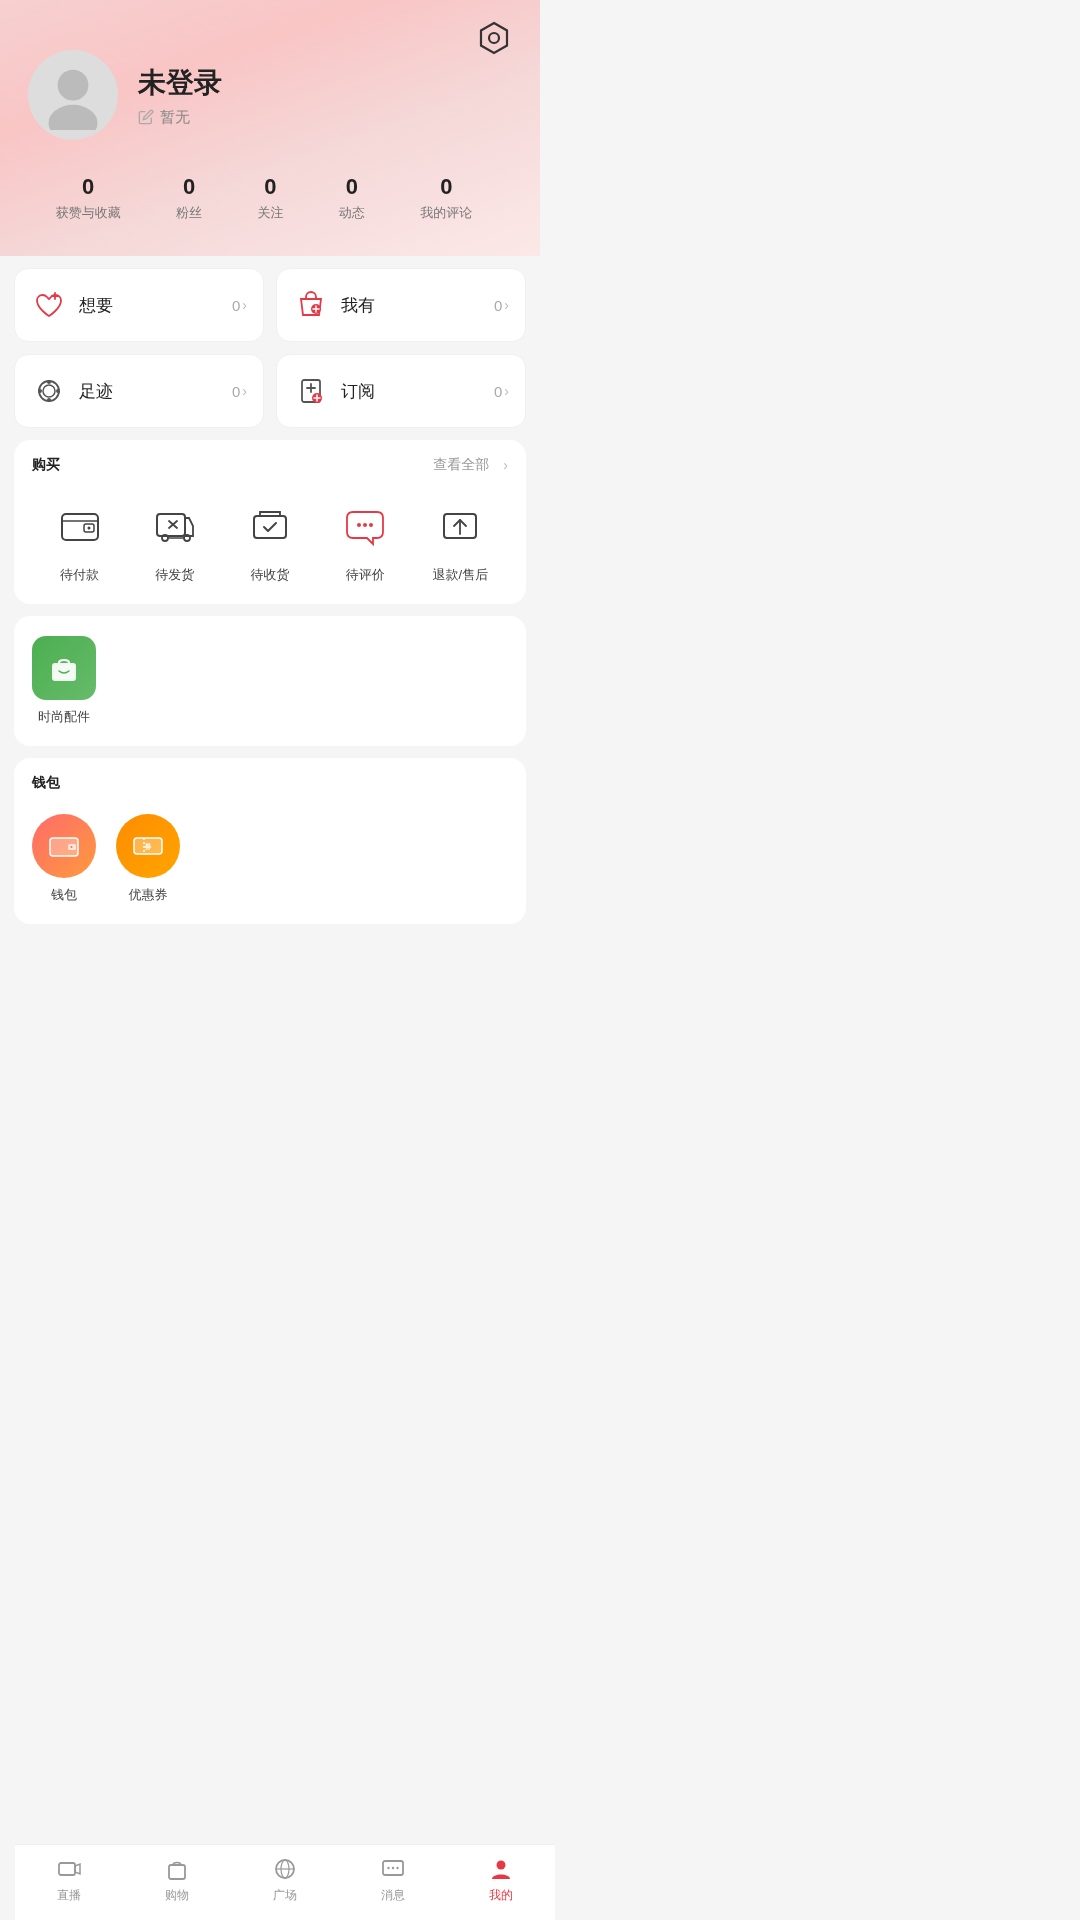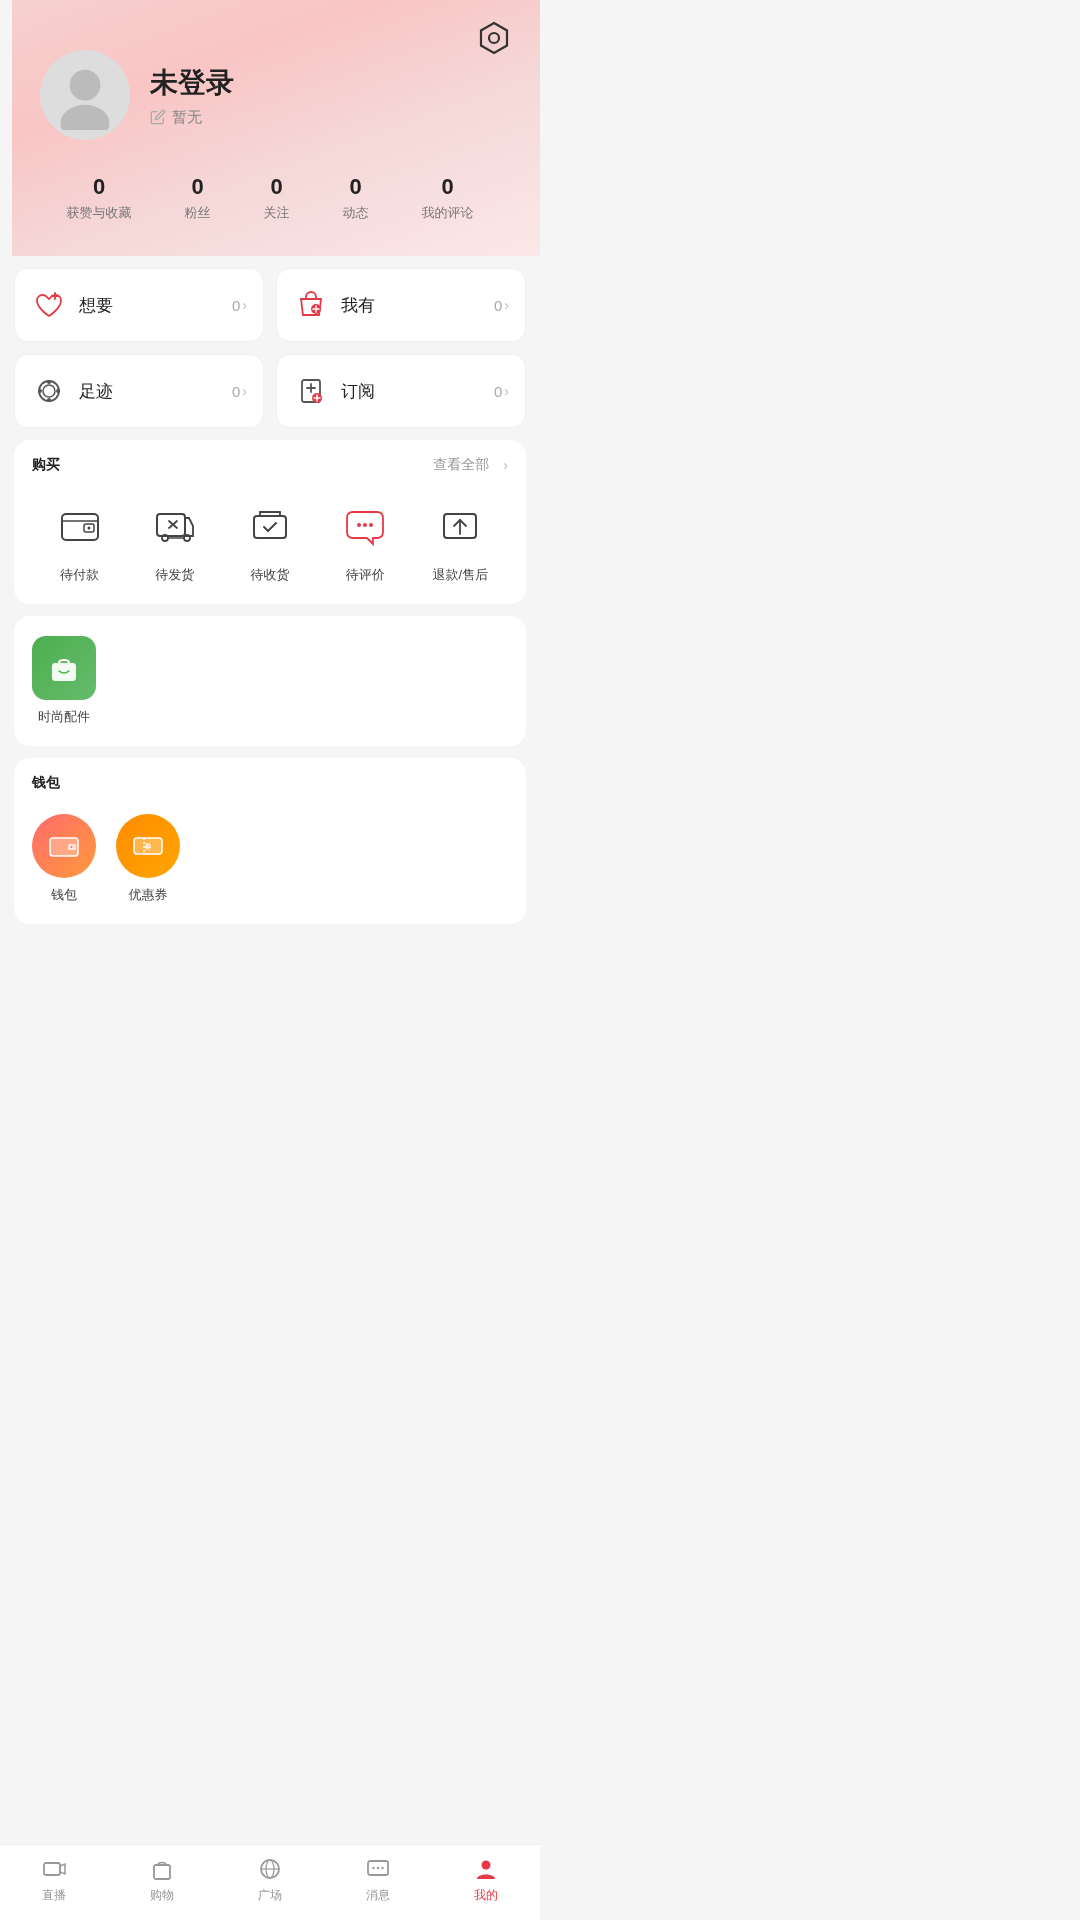--- a/index.html
+++ b/index.html
@@ -10,21 +10,20 @@
       font-family: -apple-system, 'PingFang SC', 'Helvetica Neue', sans-serif;
       background: #f5f5f5;
       overflow-x: hidden;
     }
 
     
     .header-bg {
       background: linear-gradient(160deg, #f7d0d0 0%, #f9c5c5 30%, #f5d8d8 60%, #fce8e8 100%);
       padding: 50px 40px 30px 28px;
       position: relative;
-      margin-left: 12px;
     }
     .settings-icon {
       position: absolute;
       top: 20px;
       right: 28px;
       width: 36px;
       height: 36px;
     }
     .profile-row {
       display: flex;
@@ -229,21 +228,21 @@
     }
     .wallet-label {
       font-size: 13px;
       color: #444;
     }
 
     
     .bottom-nav {
       position: fixed;
       bottom: 0;
-      left: 0;
+      left: 15px;
       width: 540px;
       background: #fff;
       border-top: 1px solid #eee;
       display: flex;
       justify-content: space-around;
       padding: 10px 0 16px 0;
     }
     .nav-item {
       display: flex;
       flex-direction: column;

